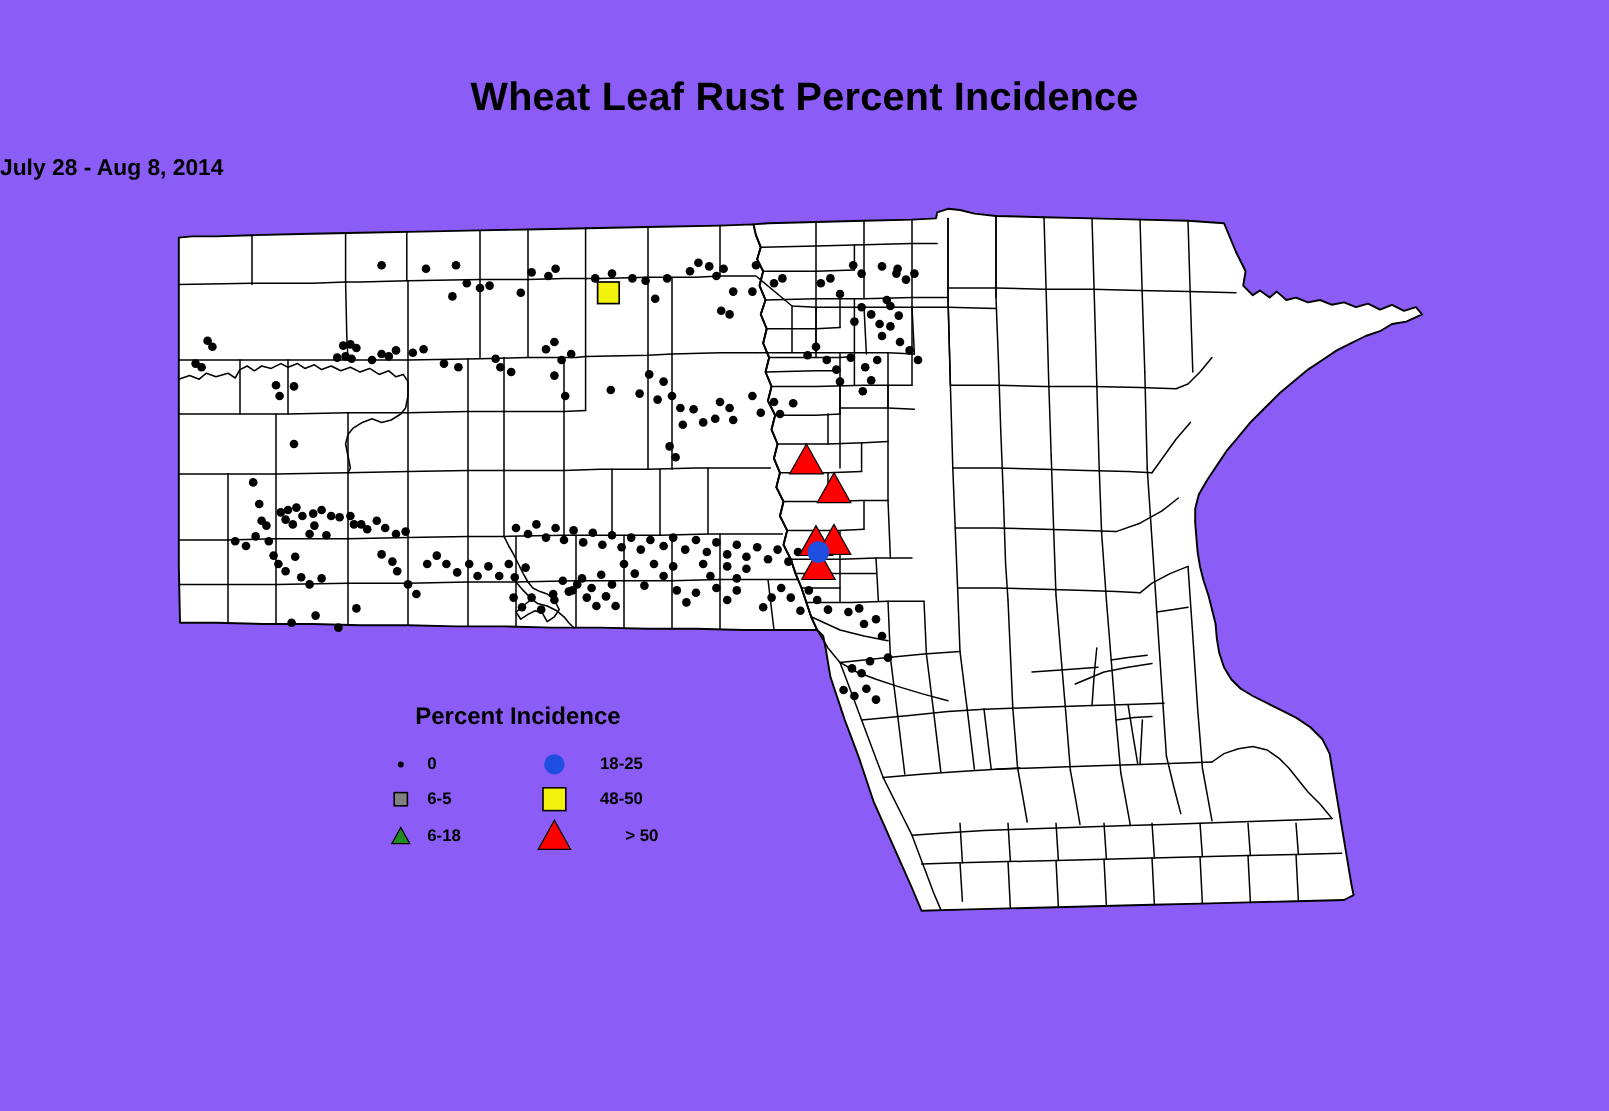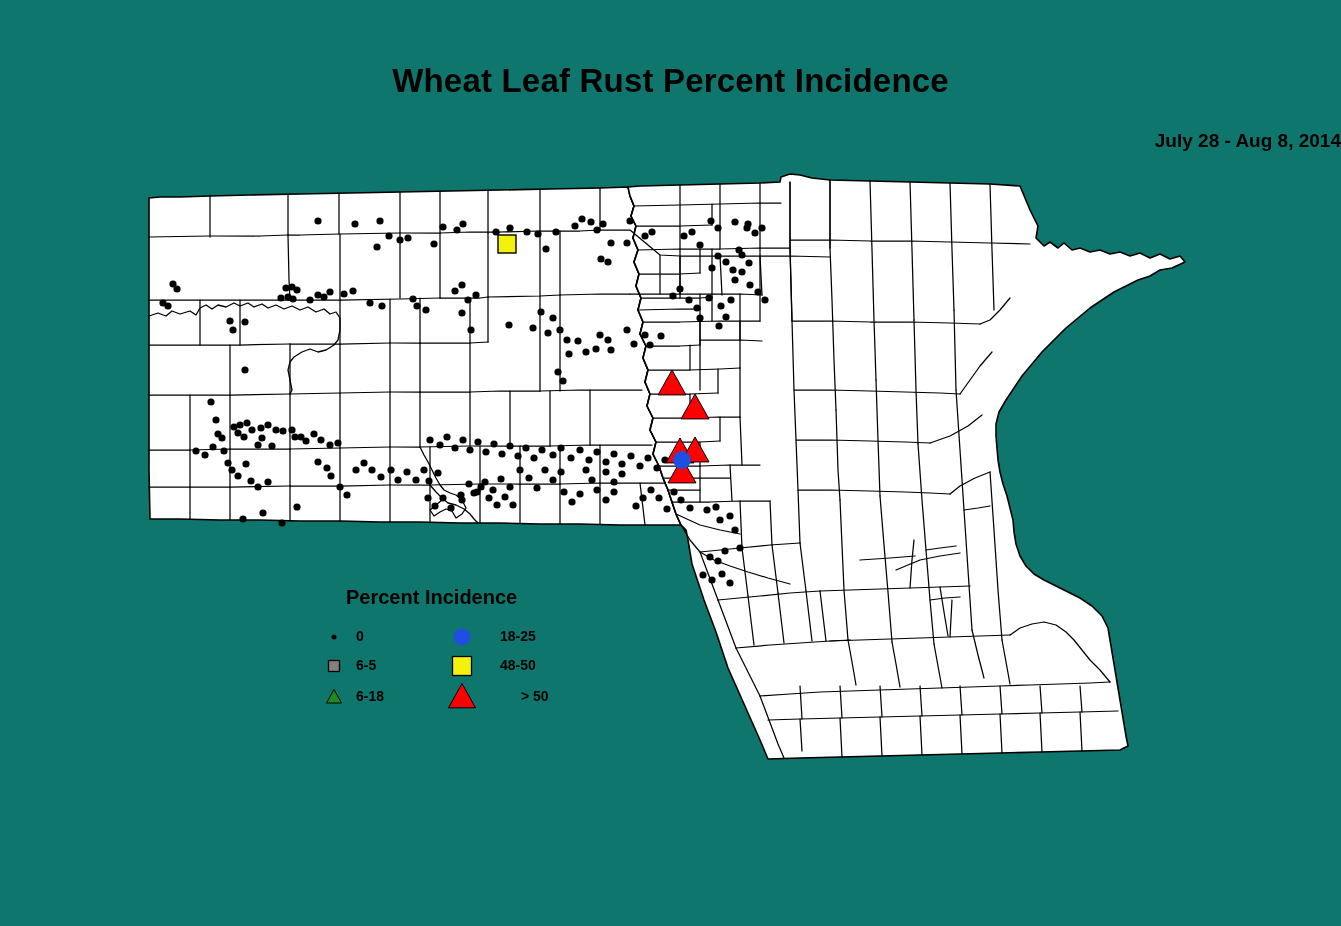--- a/index.html
+++ b/index.html
@@ -11,39 +11,39 @@
     width: 1341px;
     height: 926px;
     font-family: "Liberation Sans", sans-serif;
     overflow: hidden;
     position: relative;
   }
   #root {
     position: relative;
     width: 1341px;
     height: 926px;
-    background: #0f766e;
+    background: #8b5cf6;
   }
   .title {
     position: absolute;
     left: 0;
     top: 62px;
     width: 1341px;
     text-align: center;
     font-size: 33px;
     font-weight: bold;
     letter-spacing: 0.2px;
     color: #000000;
   }
   .subtitle {
     position: absolute;
     left: 0;
     top: 130px;
     width: 1341px;
-    text-align: right;
+    text-align: left;
     font-size: 19px;
     font-weight: bold;
     color: #000000;
   }
   #mapwrap {
     position: absolute;
     left: 0;
     top: 0;
     width: 1341px;
     height: 926px;

